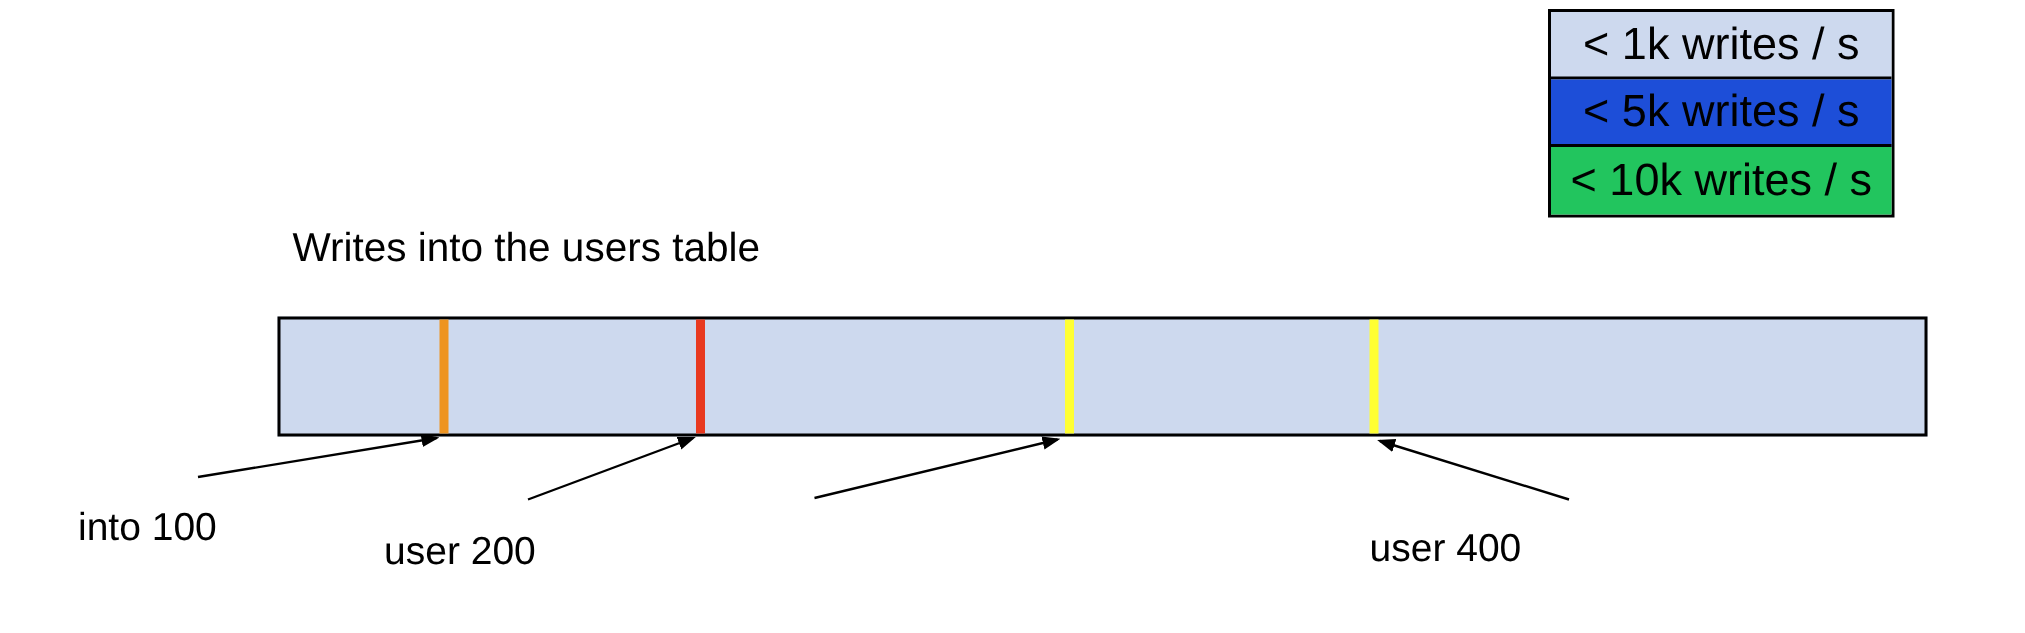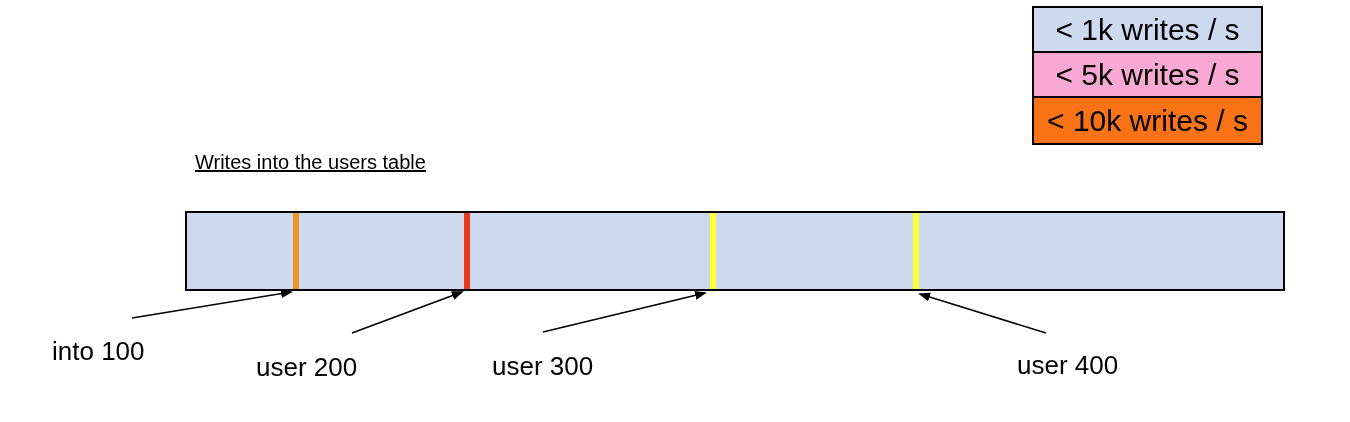--- a/index.html
+++ b/index.html
@@ -1,23 +1,22 @@
 <!DOCTYPE html>
 <html><head>
 <meta charset="utf-8">
 <style>
   html,body{margin:0;padding:0;background:#ffffff;}
   .canvas{
     position:relative;width:1350px;height:422px;background:#ffffff;overflow:hidden;
     font-family:"Liberation Sans", sans-serif;color:#000;
   }
   .title{
-    position:absolute;left:195px;top:151px;font-size:20px;line-height:1.1;
+    position:absolute;left:195px;top:151px;font-size:27px;line-height:1.1;
     white-space:nowrap;
-    text-decoration:underline;
   }
   
   .legend{
     position:absolute;left:1000px;top:6px;width:231px;
     border:2px solid #000;box-sizing:border-box;background:#fff;margin-left:32px;
   }
   .legend-row{
     height:45px;display:flex;align-items:center;justify-content:center;
     font-size:30px;white-space:nowrap;box-sizing:border-box;
   }
@@ -30,37 +29,37 @@
   .stripe{
     position:absolute;top:0;width:6px;height:100%;
   }
   
   .arrows{position:absolute;left:0;top:0;width:1350px;height:422px;pointer-events:none;}
   
   .user-label{position:absolute;font-size:26px;white-space:nowrap;}
   .u100{left:52px;top:336px;}
   .u200{left:256px;top:352px;}
   .u300{left:492px;top:351px;}
-  .u400{left:1017px;top:350px;}
+  .u400{left:913px;top:350px;}
 </style>
 </head>
 <body>
 
 <div class="canvas">
 
   <div class="title">Writes into the users table</div>
 
   <div class="legend">
     <div class="legend-row" style="background-color: rgb(205, 217, 238);">
       <span>&lt; 1k writes / s</span>
     </div>
-    <div class="legend-row" style="background-color: #f9a8d4;">
+    <div class="legend-row" style="background-color: #1d4ed8;">
       <span>&lt; 5k writes / s</span>
     </div>
-    <div class="legend-row" style="background-color: #f97316; justify-content: center;">
+    <div class="legend-row" style="background-color: #22c55e; justify-content: center;">
       <span>&lt; 10k writes / s</span>
     </div>
   </div>
 
   <div class="bar" style="background-color: rgb(205, 217, 238);">
     <div class="stripe" style="background-color: rgb(238, 148, 33); left: 106px;"></div>
     <div class="stripe" style="background-color: rgb(232, 57, 31); left: 277px;"></div>
     <div class="stripe" style="background-color: rgb(255, 255, 51); left: 523px;"></div>
     <div class="stripe" style="background-color: rgb(255, 255, 51); left: 726px;"></div>
   </div>
@@ -72,16 +71,15 @@
       </marker>
     </defs>
     <line x1="132" y1="318" x2="291" y2="292" stroke="#000" stroke-width="1.6" marker-end="url(#ah)"></line>
     <line x1="352" y1="333" x2="462" y2="292" stroke="#000" stroke-width="1.6" marker-end="url(#ah)"></line>
     <line x1="543" y1="332" x2="705" y2="293" stroke="#000" stroke-width="1.6" marker-end="url(#ah)"></line>
     <line x1="1046" y1="333" x2="920" y2="294" stroke="#000" stroke-width="1.6" marker-end="url(#ah)"></line>
   </svg>
 
   <div class="user-label u100">into 100</div>
   <div class="user-label u200">user 200</div>
-  <div class="user-label u300">user 300</div>
   <div class="user-label u400">user 400</div>
 
 </div>
 
 </body></html>

